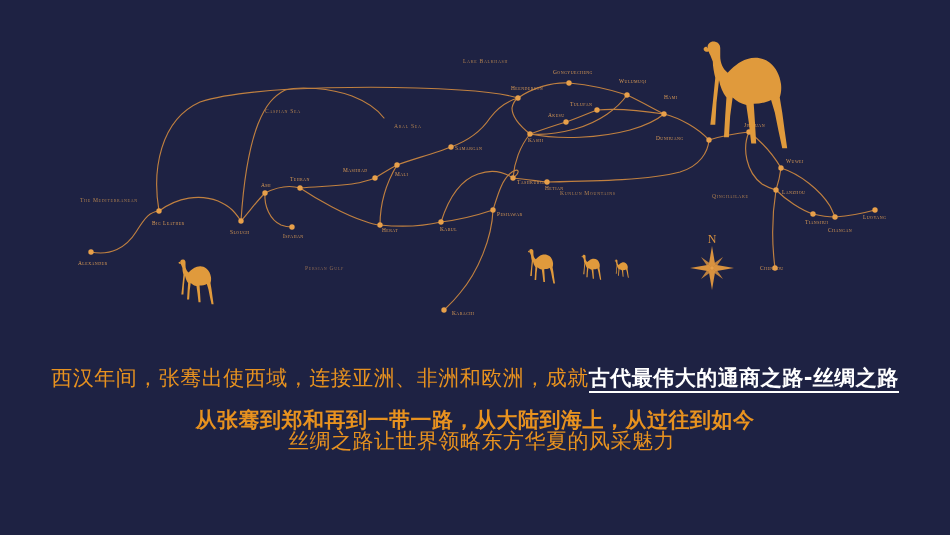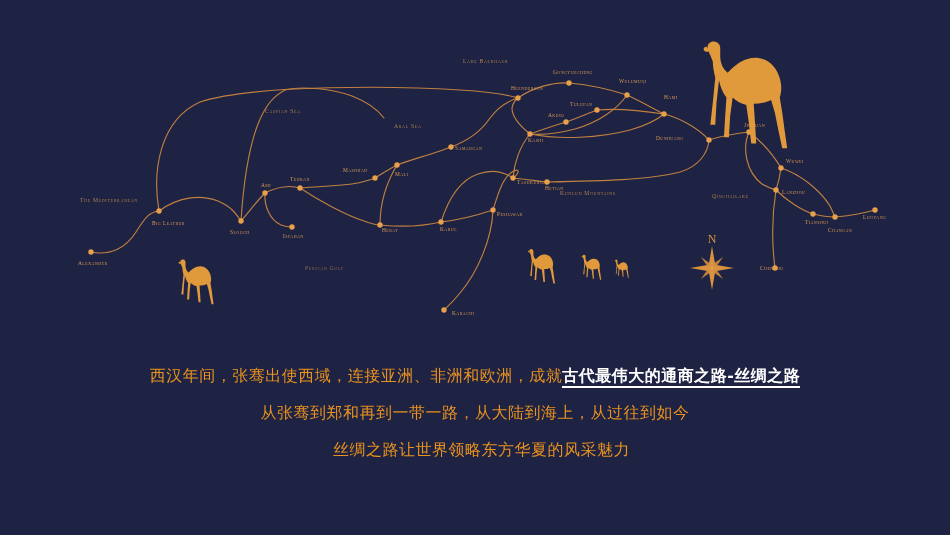--- a/index.html
+++ b/index.html
@@ -29,30 +29,30 @@
   }
   .caption-block {
     position: absolute;
     left: 0;
     top: 368px;
     width: 950px;
     text-align: center;
   }
   .caption-line {
     font-family: "DejaVu Sans", "Liberation Sans", sans-serif;
-    font-size: 16px;
+    font-size: 21px;
     letter-spacing: 0.5px;
     color: #e8921f;
     line-height: 1.0;
     margin: 0;
     padding: 0;
     white-space: nowrap;
   }
   .caption-line.l1 { margin-bottom: 21px; font-weight: 400; }
-  .caption-line.l2 { margin-bottom: 21px; font-weight: 400; }
+  .caption-line.l2 { font-weight: 700; }
   .caption-line.l3 { font-weight: 400; margin-left: 13px; }
   .caption-emph {
     color: #ffffff;
     font-weight: 700;
     border-bottom: 2px solid #ffffff;
     padding-bottom: 1px;
   }
   svg text {
     font-family: "Liberation Serif", "DejaVu Serif", serif;
     font-variant: small-caps;

